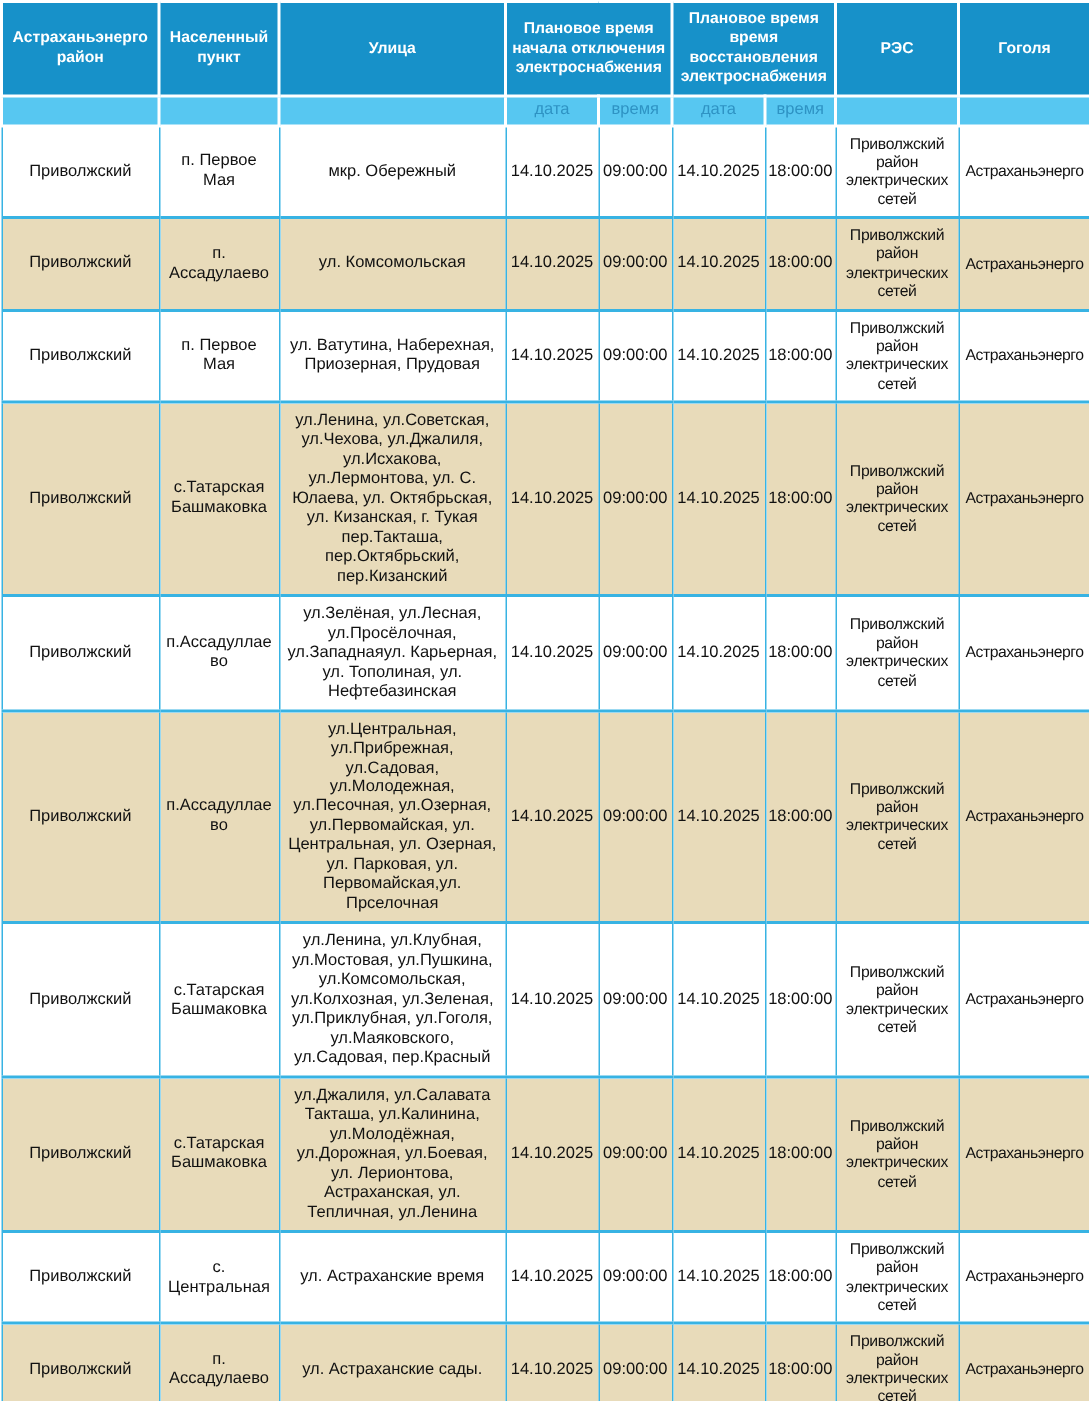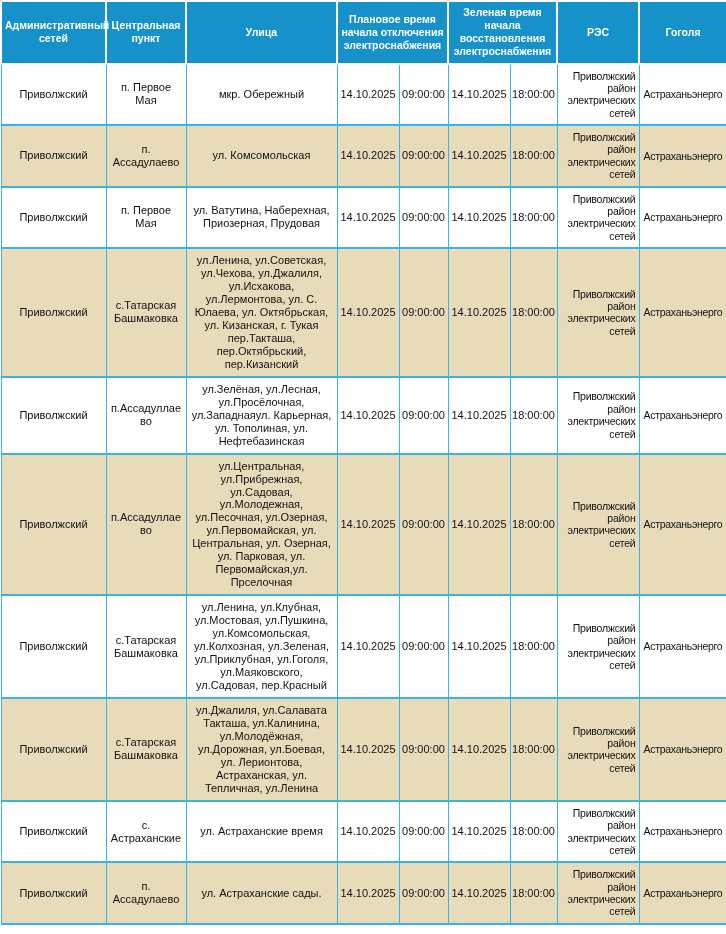--- a/index.html
+++ b/index.html
@@ -40,21 +40,21 @@
     border:1px solid var(--border);
     border-bottom-width:2px;
     background:#ffffff;
     color:var(--text);
     font-size:11px;line-height:1.18;
     text-align:center;vertical-align:middle;
     padding:5px 3px;height:40px;
     overflow:hidden;word-wrap:break-word;
   }
   tbody tr.alt td{background:var(--alt-bg);}
-  tbody td:nth-child(8){font-size:10.5px;letter-spacing:-0.2px;text-align:right;}
+  tbody td:nth-child(8){font-size:10.5px;letter-spacing:-0.2px;}
   tbody td:nth-child(9){font-size:10.5px;letter-spacing:-0.3px;white-space:nowrap;}
   tbody td:nth-child(4),tbody td:nth-child(5),
   tbody td:nth-child(6),tbody td:nth-child(7){padding:4px 1px;}
 </style>
 </head>
 <body>
 
 <table class="outage">
   <colgroup>
     <col style="width:105px">
@@ -62,28 +62,39 @@
       <col style="width:151px">
     <col style="width:62px">
       <col style="width:49px">
       <col style="width:62px">
     <col style="width:47px">
       <col style="width:82px">
       <col style="width:88px">
   </colgroup>
   <thead>
     <tr class="main">
-      <th>Административный сетей</th>
-      <th>Центральная пункт</th>
+      <th>Астраханьэнерго район</th>
+      <th>Населенный пункт</th>
       <th>Улица</th>
       <th colspan="2">Плановое время начала отключения электроснабжения</th>
-      <th colspan="2">Зеленая время начала восстановления электроснабжения</th>
+      <th colspan="2">Плановое время время восстановления электроснабжения</th>
       <th>РЭС</th>
       <th>Гоголя</th>
     </tr>
+    <tr class="sub">
+      <th></th>
+      <th></th>
+      <th></th>
+      <th>дата</th>
+      <th>время</th>
+      <th>дата</th>
+      <th>время</th>
+      <th></th>
+      <th></th>
+    </tr>
   </thead>
   <tbody>
   <tr>
     <td>Приволжский</td>
     <td>п. Первое Мая</td>
     <td>мкр. Обережный</td>
     <td>14.10.2025</td>
     <td>09:00:00</td>
     <td>14.10.2025</td>
     <td>18:00:00</td>
@@ -170,21 +181,21 @@
     <td>14.10.2025</td>
     <td>09:00:00</td>
     <td>14.10.2025</td>
     <td>18:00:00</td>
     <td>Приволжский район электрических сетей</td>
     <td>Астраханьэнерго</td>
   </tr>
 
   <tr>
     <td>Приволжский</td>
-    <td>с. Астраханские</td>
+    <td>с. Центральная</td>
     <td>ул. Астраханские время</td>
     <td>14.10.2025</td>
     <td>09:00:00</td>
     <td>14.10.2025</td>
     <td>18:00:00</td>
     <td>Приволжский район электрических сетей</td>
     <td>Астраханьэнерго</td>
   </tr>
 
   <tr class="alt">

